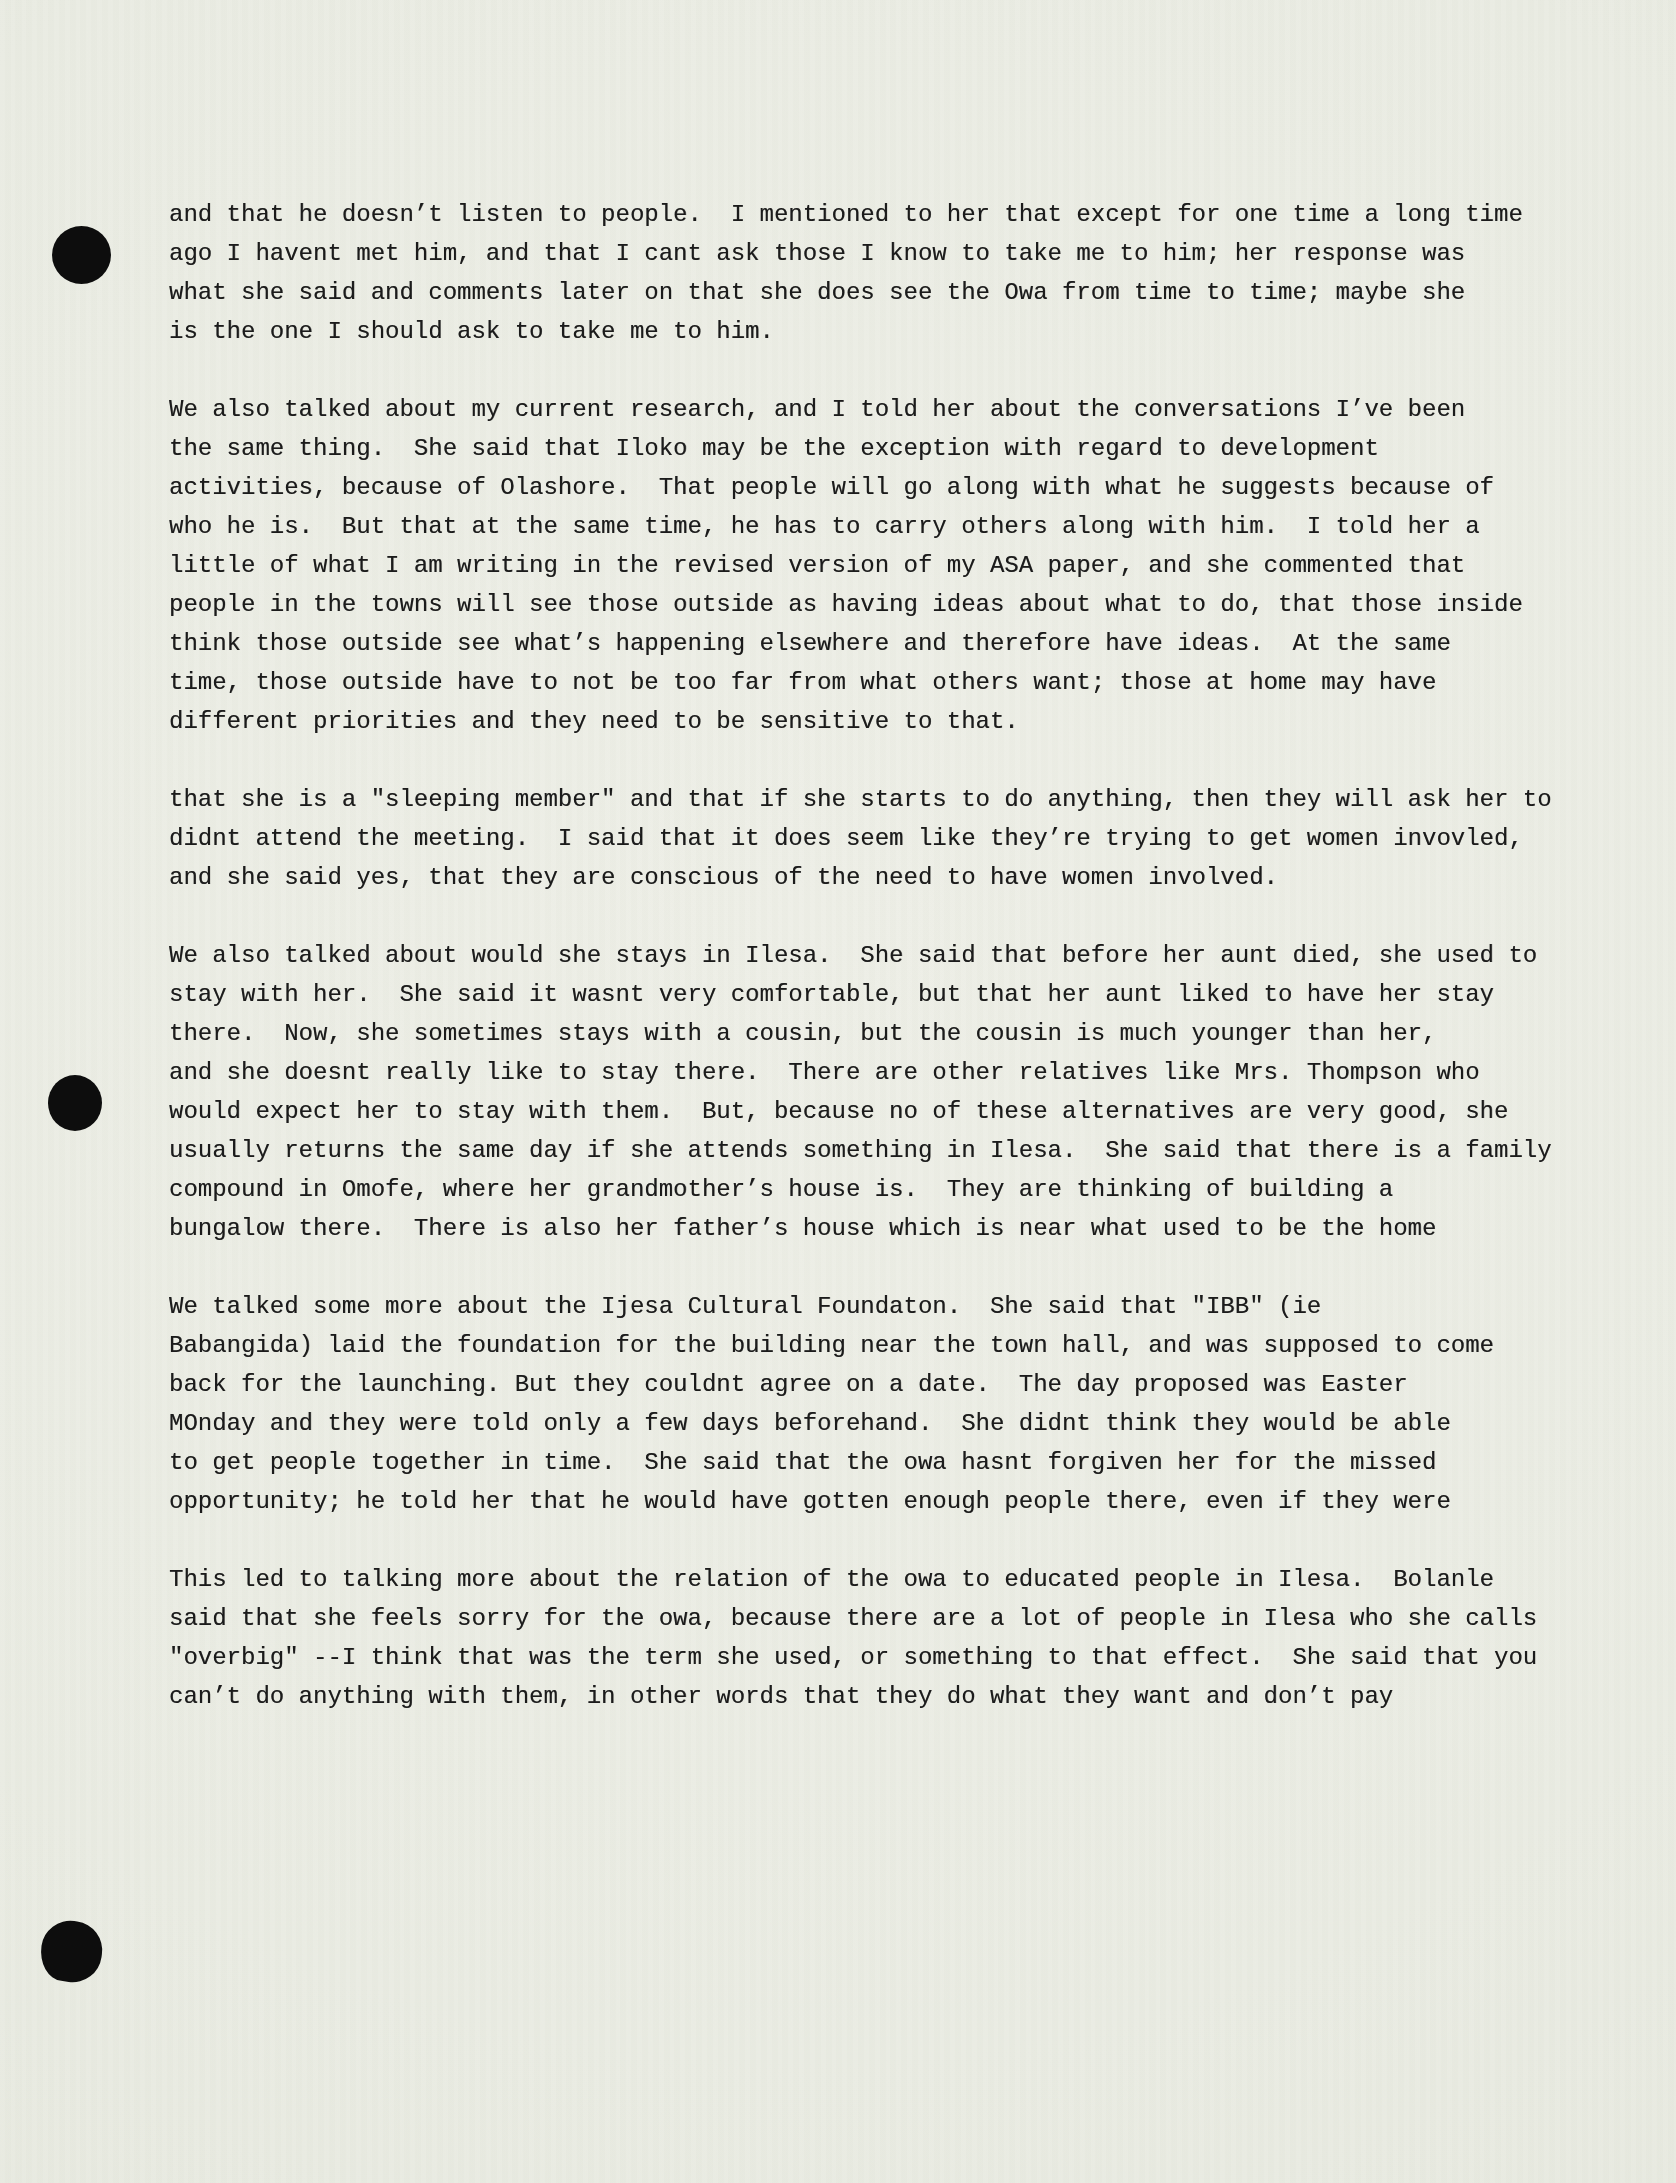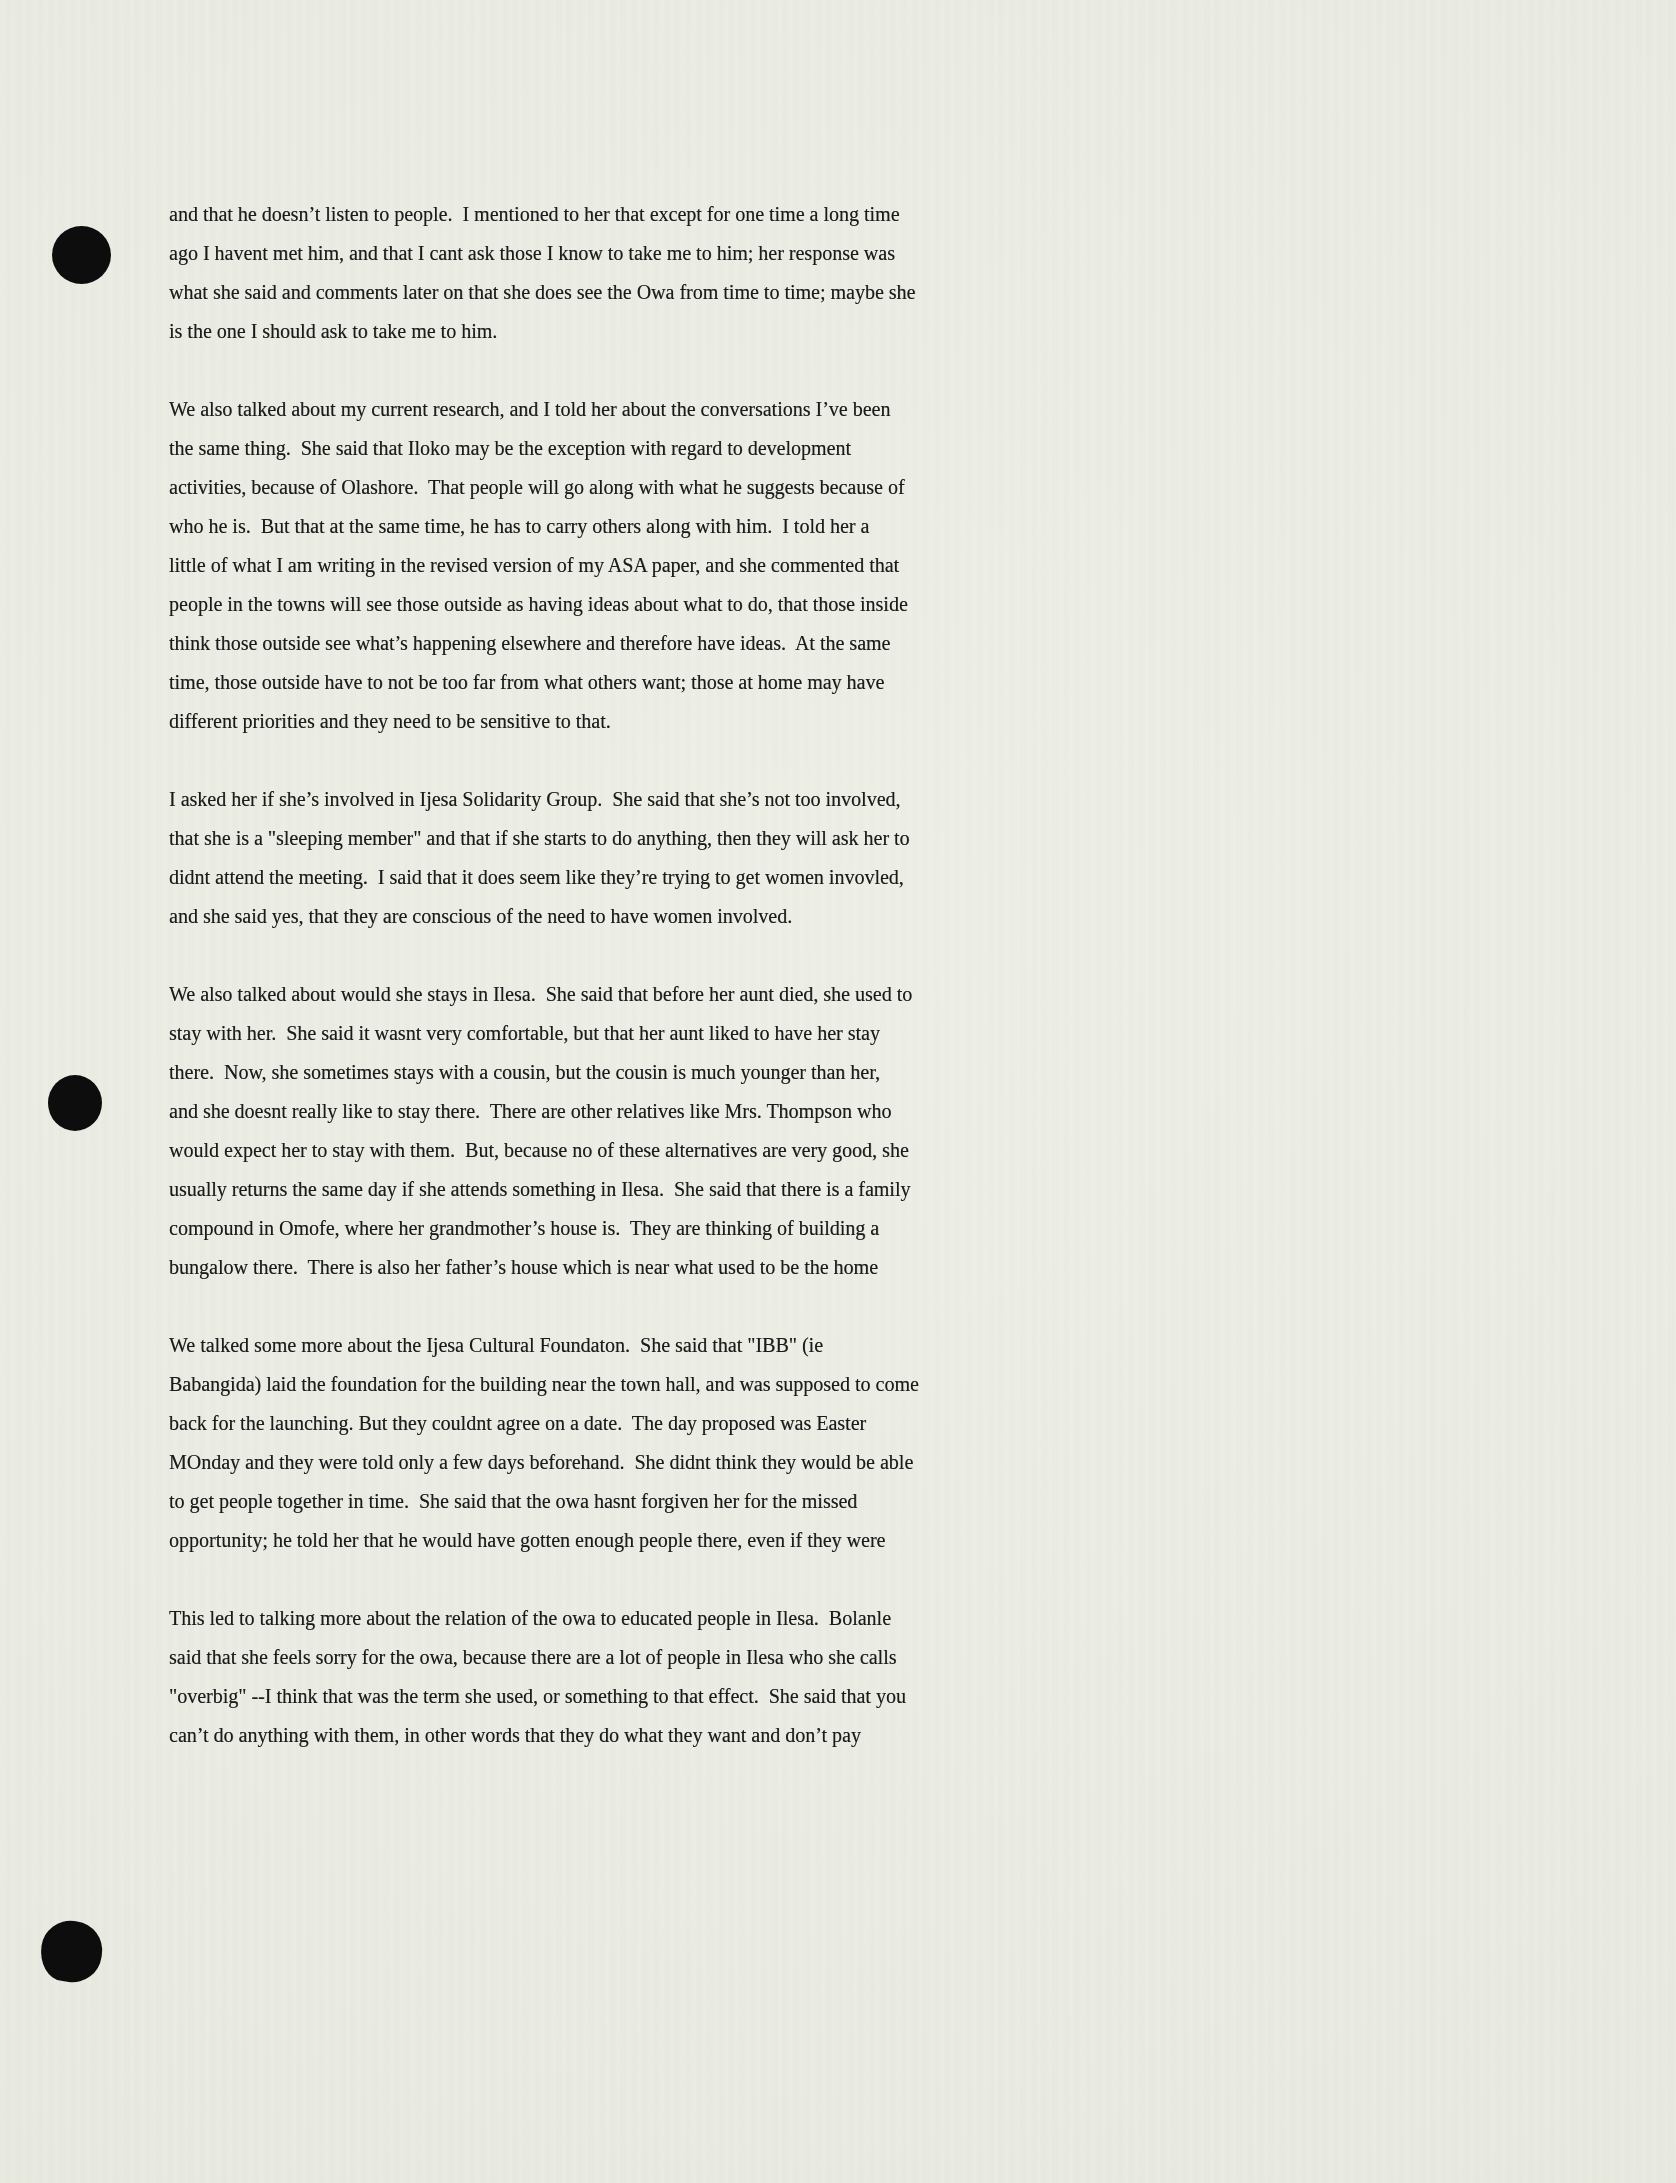--- a/index.html
+++ b/index.html
@@ -20,23 +20,24 @@
       radial-gradient(ellipse 130% 95% at 48% 42%,
         #edeee6 0%, #e9ebe2 55%, #e4e6dc 100%);
     font-family: "Liberation Serif", "DejaVu Serif", serif;
   }
   .text-block {
     position: absolute;
     left: 169px;
     top: 195px;
     width: 1321px;
     color: #1b1b1b;
-    font-size: 20px;
+    font-size: 24px;
     line-height: 39px;
     text-shadow: 0.3px 0.3px 0.3px rgba(10,10,10,0.45);
+    font-family: Liberation Mono, monospace;
   }
   .para {
     margin: 0 0 39px 0;
   }
   .para .line {
     white-space: pre; 
   }
   .hole {
     position: absolute;
     background: #0d0d0d;
@@ -67,21 +68,20 @@
         <div class="line">the same thing.  She said that Iloko may be the exception with regard to development</div>
         <div class="line">activities, because of Olashore.  That people will go along with what he suggests because of</div>
         <div class="line">who he is.  But that at the same time, he has to carry others along with him.  I told her a</div>
         <div class="line">little of what I am writing in the revised version of my ASA paper, and she commented that</div>
         <div class="line">people in the towns will see those outside as having ideas about what to do, that those inside</div>
         <div class="line">think those outside see what’s happening elsewhere and therefore have ideas.  At the same</div>
         <div class="line">time, those outside have to not be too far from what others want; those at home may have</div>
         <div class="line">different priorities and they need to be sensitive to that.</div>
       </div>
     <div class="para">
-        <div class="line">I asked her if she’s involved in Ijesa Solidarity Group.  She said that she’s not too involved,</div>
         <div class="line">that she is a "sleeping member" and that if she starts to do anything, then they will ask her to</div>
         <div class="line">didnt attend the meeting.  I said that it does seem like they’re trying to get women invovled,</div>
         <div class="line">and she said yes, that they are conscious of the need to have women involved.</div>
       </div>
     <div class="para">
         <div class="line">We also talked about would she stays in Ilesa.  She said that before her aunt died, she used to</div>
         <div class="line">stay with her.  She said it wasnt very comfortable, but that her aunt liked to have her stay</div>
         <div class="line">there.  Now, she sometimes stays with a cousin, but the cousin is much younger than her,</div>
         <div class="line">and she doesnt really like to stay there.  There are other relatives like Mrs. Thompson who</div>
         <div class="line">would expect her to stay with them.  But, because no of these alternatives are very good, she</div>

